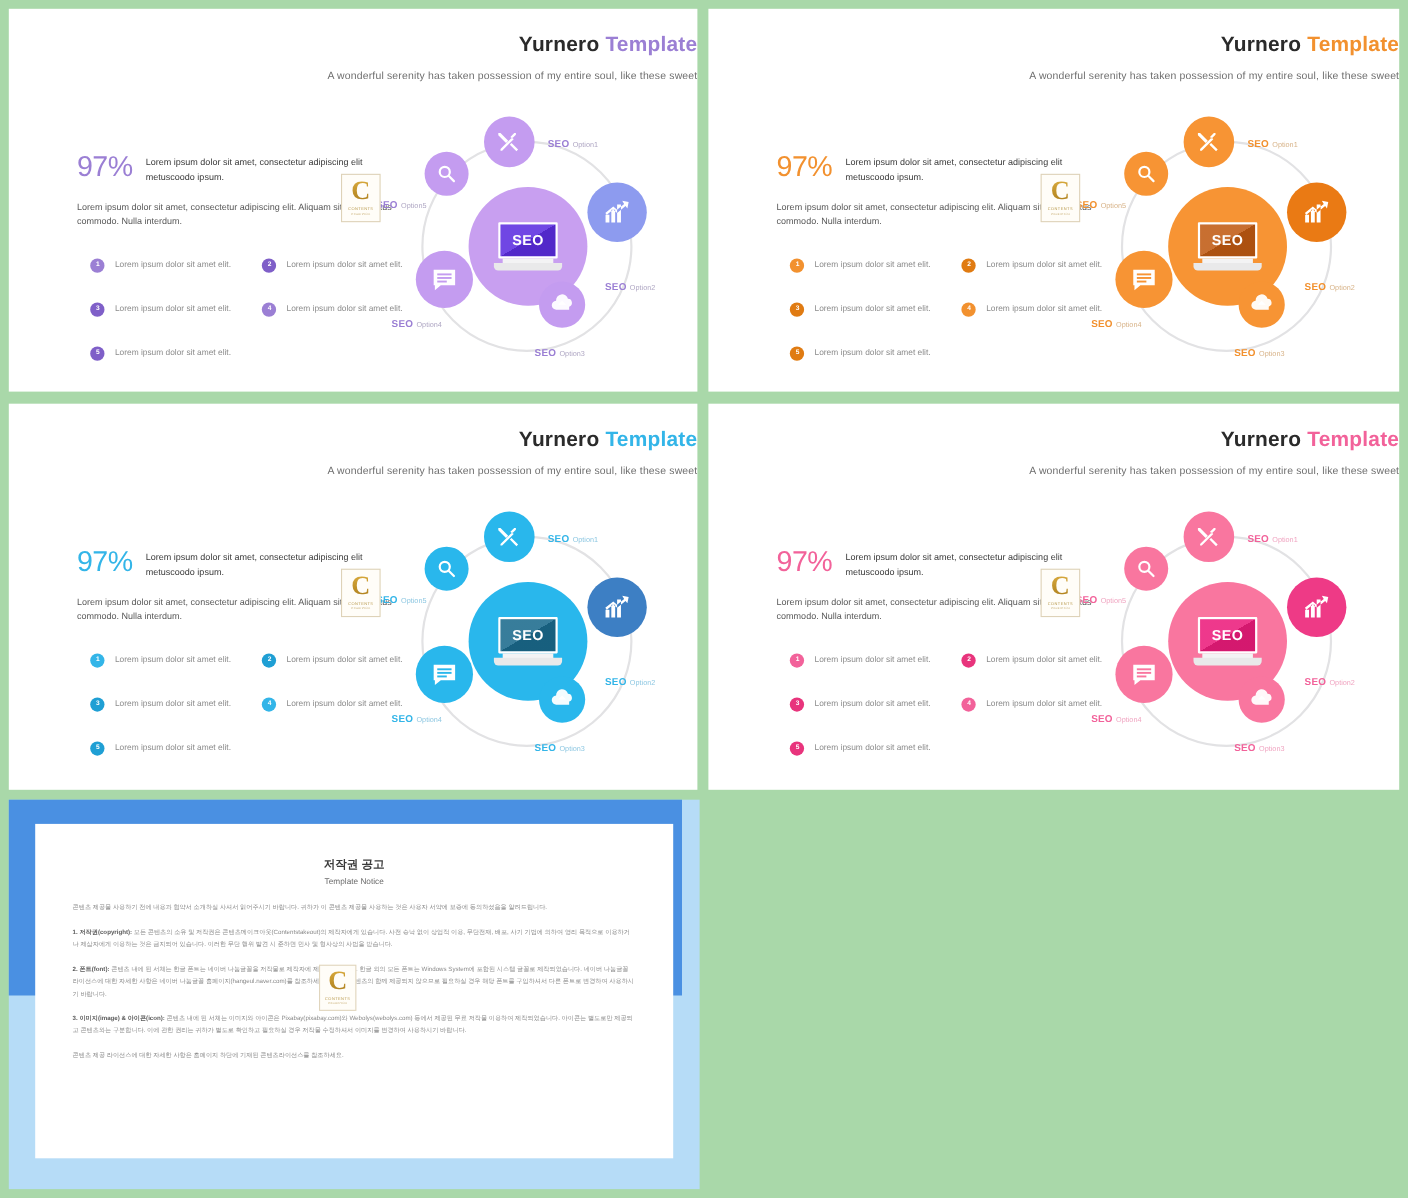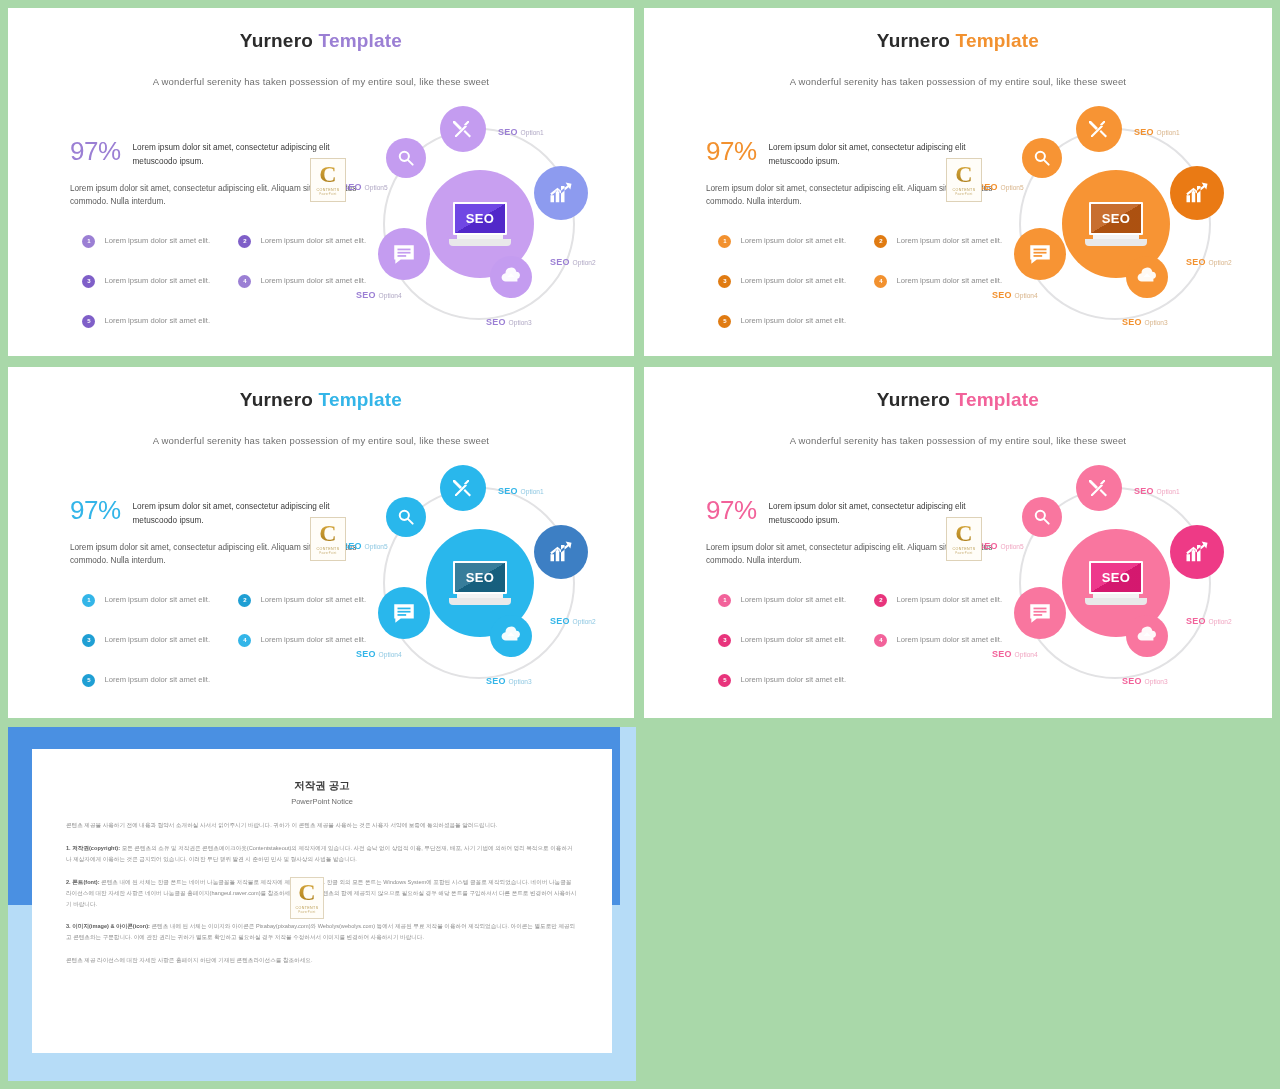--- a/index.html
+++ b/index.html
@@ -20,24 +20,24 @@
     position: absolute;
     background: #ffffff;
     overflow: hidden;
   }
   #slide-purple { left: 8px;   top: 8px;   width: 626px; height: 348px; }
   #slide-orange { left: 644px; top: 8px;   width: 628px; height: 348px; }
   #slide-blue   { left: 8px;   top: 367px; width: 626px; height: 351px; }
   #slide-pink   { left: 644px; top: 367px; width: 628px; height: 351px; }
 
   
-  .hdr { position: absolute; left: 0; right: 0; top: 22px; text-align: center; }
+  .hdr { position: absolute; left: 0; right: 0; top: 22px; text-align: right; }
   .hdr-title { font-size: 19px; font-weight: bold; color: #2b2b2b; letter-spacing: .2px; }
   .hdr-title .accent { color: var(--accent); }
-  .hdr-sub { margin-top: 24px; font-size: 9.5px; color: #6f6f6f; letter-spacing: .15px; }
+  .hdr-sub { margin-top: 12px; font-size: 9.5px; color: #6f6f6f; letter-spacing: .15px; }
 
   
   .lblock { position: absolute; left: 62px; top: 130px; width: 290px; }
   .pct-row { display: flex; align-items: flex-start; gap: 12px; }
   .pct { font-size: 26px; color: var(--accent); line-height: 1; letter-spacing: -.5px; }
   .pct-lead { font-size: 8.2px; font-weight: normal; color: #3a3a3a; line-height: 1.65; padding-top: 3px; }
   .body-copy { margin-top: 14px; font-size: 8.2px; color: #595959; line-height: 1.62; }
 
   .bullets { margin-top: 26px; position: relative; height: 110px; }
   .bullet { position: absolute; display: flex; gap: 9px; align-items: flex-start; width: 140px; justify-content: flex-end; }
@@ -552,21 +552,21 @@
         <div class="t2">PowerPoint</div>
       </div>
     </div>
   </section>
 
   <section id="slide-copy">
     <div class="copy-frame-outer"></div>
     <div class="copy-frame-inner"></div>
     <div class="copy-page">
       <div class="copy-h1">저작권 공고</div>
-      <div class="copy-h2">PowerPoint Notice</div>
+      <div class="copy-h2">Template Notice</div>
       <div class="copy-p">콘텐츠 제공물 사용하기 전에 내용과 협약서 소개하실 사셔서 읽어주시기 바랍니다. 귀하가 이 콘텐츠 제공물 사용하는 것은 사용자 서약에 보증에 동의하셨음을 알려드립니다.</div>
       <div class="copy-p sec"><b>1. 저작권(copyright):</b><span> 모든 콘텐츠의 소유 및 저작권은 콘텐츠메이크아웃(Contentstakeout)의 제작자에게 있습니다. 사전 승낙 없이 상업적 이용, 무단전재, 배포, 사기 기법에 의하여 영리 목적으로 이용하거나 제삼자에게 이용하는 것은 금지되어 있습니다. 이러한 무단 행위 발견 시 준하면 민사 및 형사상의 사법을 받습니다.</span></div>
       <div class="copy-p sec"><b>2. 폰트(font):</b><span> 콘텐츠 내에 된 서체는 한글 폰트는 네이버 나눔글꼴을 저작물로 제작자에 제작되었습니다. 한글 외의 모든 폰트는 Windows System에 포함된 시스템 글꼴로 제작되었습니다. 네이버 나눔글꼴 라이선스에 대한 자세한 사항은 네이버 나눔글꼴 홈페이지(hangeul.naver.com)를 참조하세요. 폰트는 콘텐츠의 함께 제공되지 않으므로 필요하실 경우 해당 폰트를 구입하셔서 다른 폰트로 변경하여 사용하시기 바랍니다.</span></div>
       <div class="copy-p sec"><b>3. 이미지(image) &amp; 아이콘(icon):</b><span> 콘텐츠 내에 된 서체는 이미지와 아이콘은 Pixabay(pixabay.com)와 Webolys(webolys.com) 등에서 제공된 무료 저작물 이용하여 제작되었습니다. 아이콘는 별도로만 제공되고 콘텐츠와는 구분합니다. 이에 관한 권리는 귀하가 별도로 확인하고 필요하실 경우 저작물 수정하셔서 이미지를 변경하여 사용하시기 바랍니다.</span></div>
       <div class="copy-p sec">콘텐츠 제공 라이선스에 대한 자세한 사항은 홈페이지 하단에 기재된 콘텐츠라이선스를 참조하세요.</div>
     </div>
     <div class="copy-wm wm">
       <div class="c">C</div>
       <div class="t1">CONTENTS</div>
       <div class="t2">PowerPoint</div>

